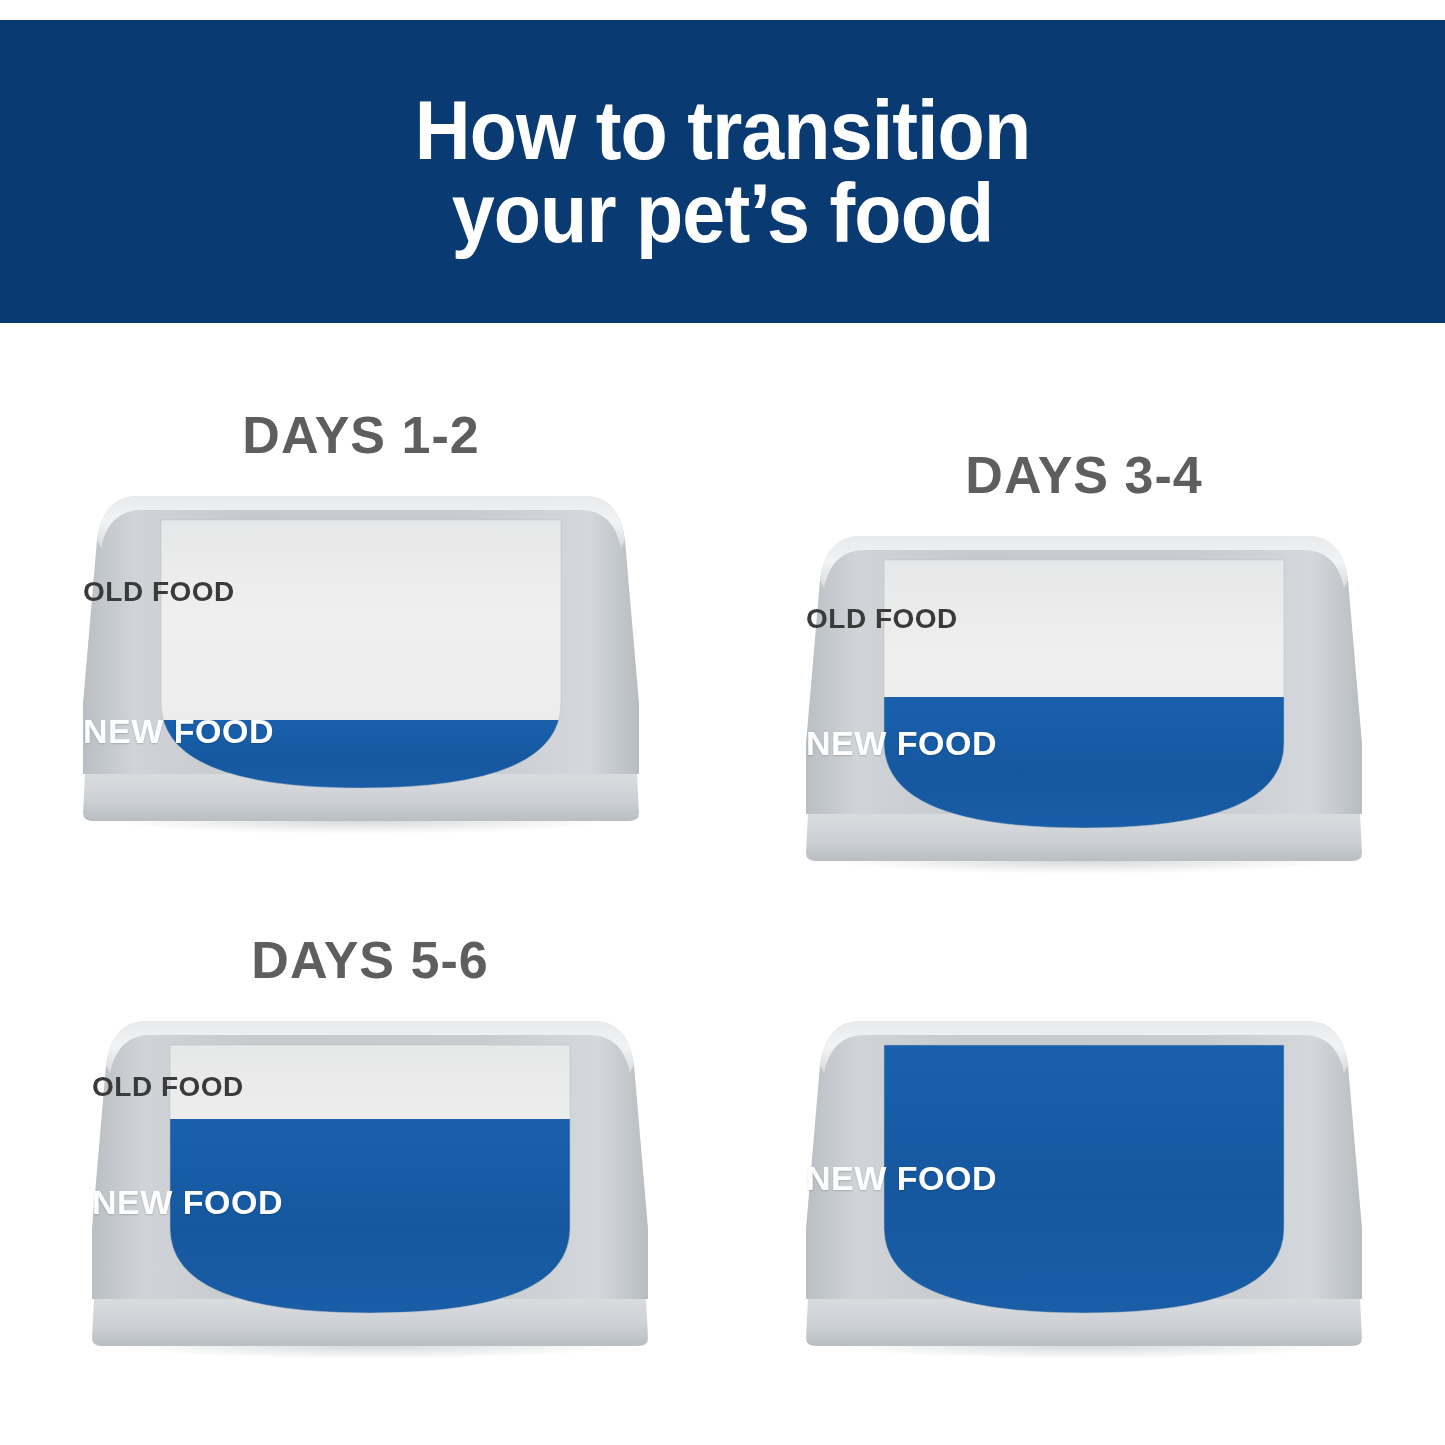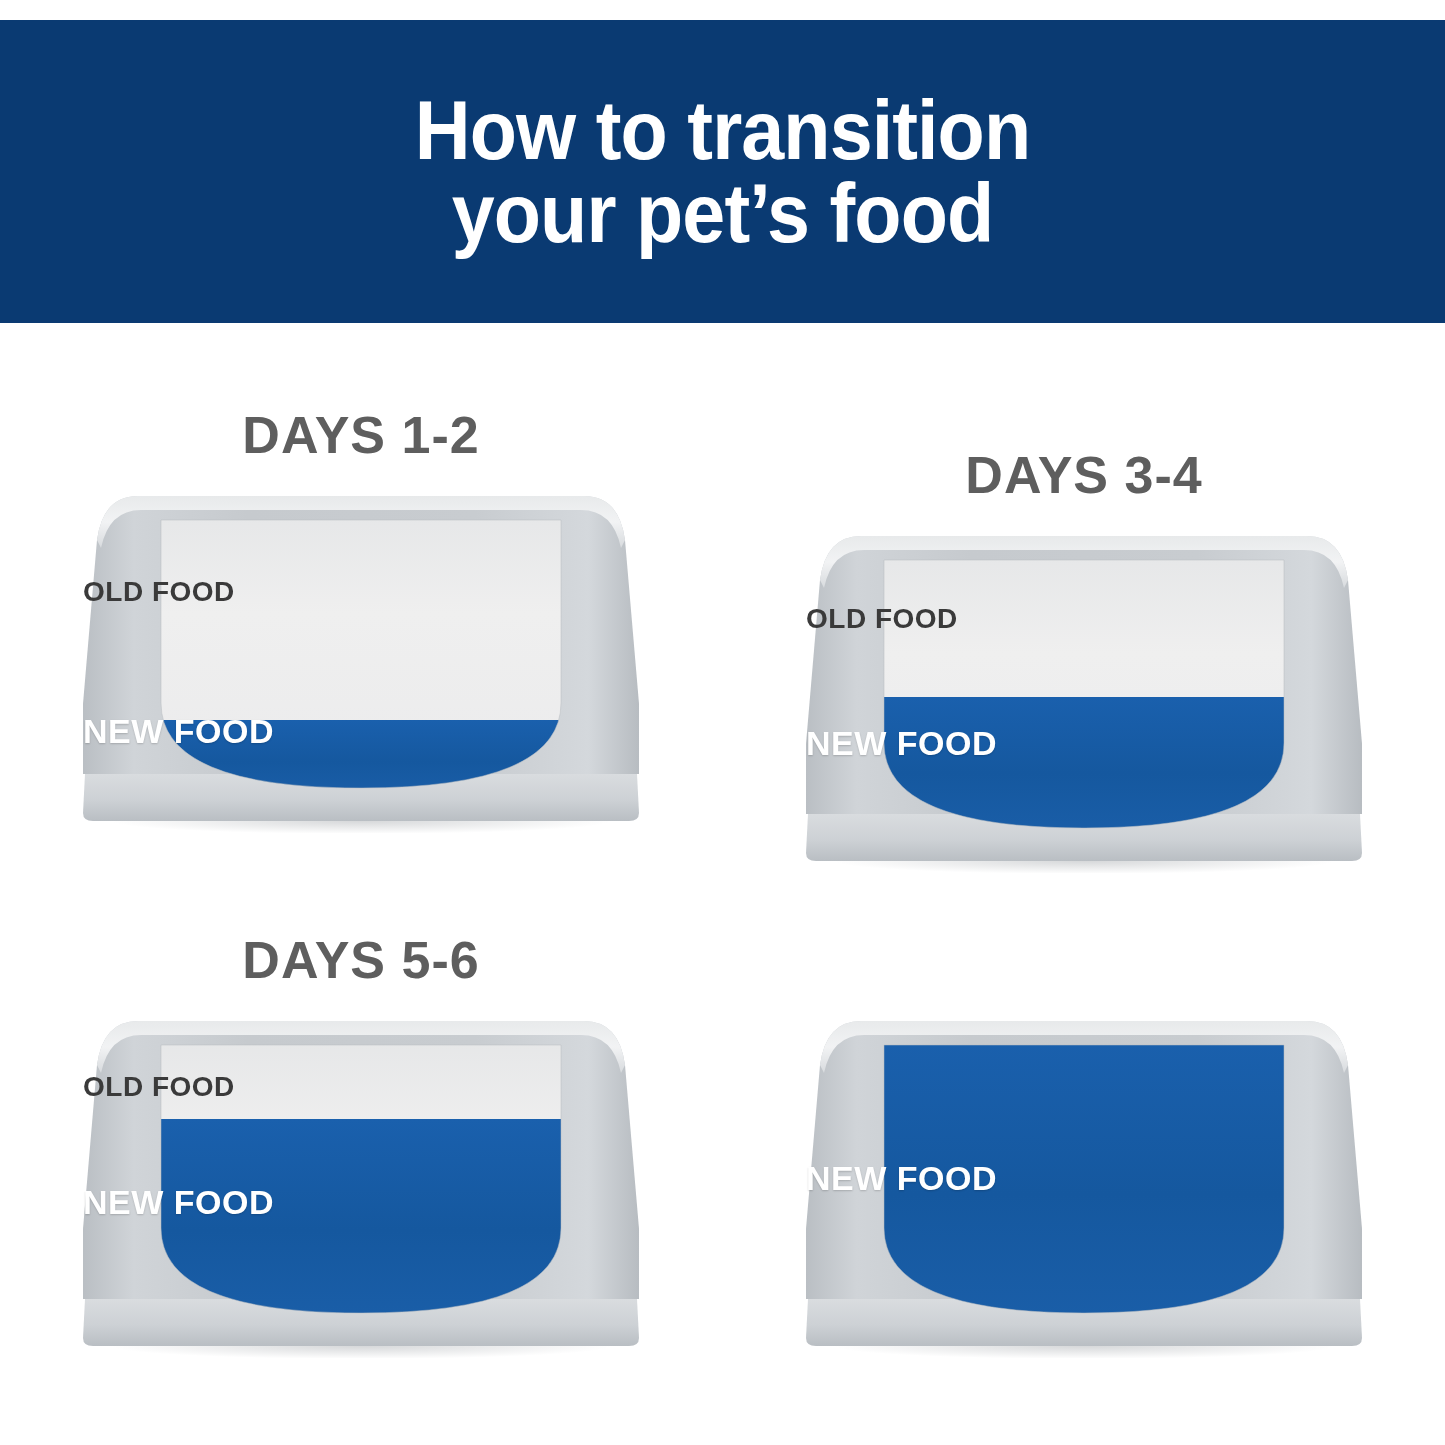--- a/index.html
+++ b/index.html
@@ -57,21 +57,21 @@
     width: 1445px;
     height: 1142px;
   }
   .panel {
     position: absolute;
     width: 722px;
     height: 571px;
   }
   .panel.p0 { left: 0px;   top: 0px; }
   .panel.p1 { left: 723px; top: 0px; margin-top: 40px; }
-  .panel.p2 { left: 0px;   top: 525px; }
+  .panel.p2 { left: 9px;   top: 525px; }
   .panel.p3 { left: 723px; top: 525px; }
 
   .panel-label {
     position: absolute;
     top: 102px;
     left: 0;
     width: 722px;
     text-align: center;
     color: #5e5e5e;
     font-family: "Liberation Sans", sans-serif;

